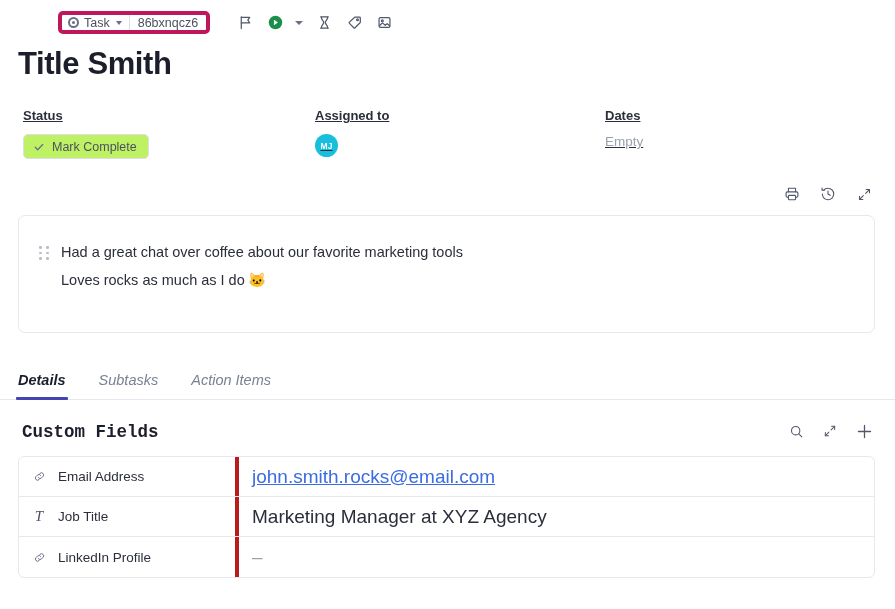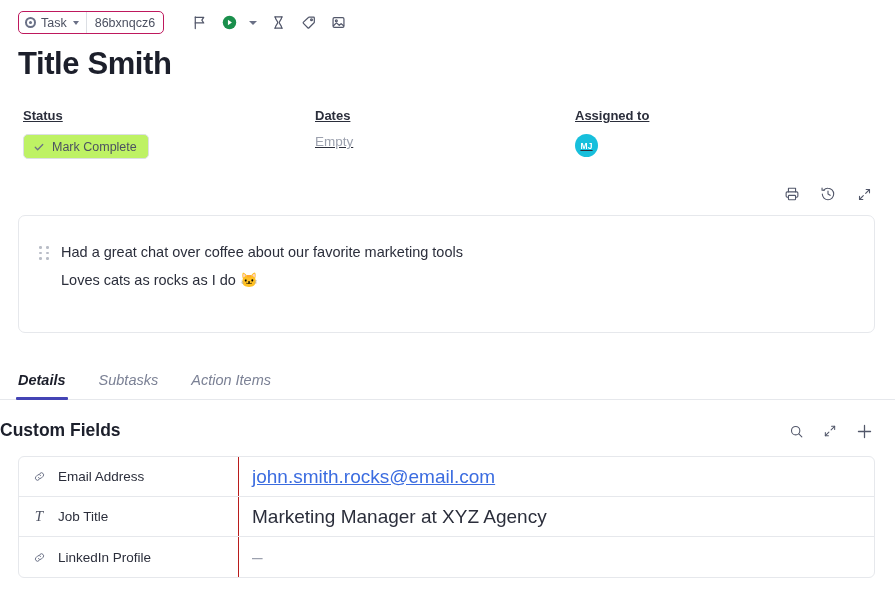--- a/index.html
+++ b/index.html
@@ -21,25 +21,26 @@
   
   .toolbar {
     display: flex;
     align-items: center;
     padding: 11px 0 0 18px;
     height: 34px;
   }
   .pill-group {
     display: flex;
     align-items: center;
-    border: 1px solid #be185d;
+    border: 4px solid #be185d;
     border-radius: 5px;
     height: 23px;
     overflow: hidden;
     background: #fff;
+    margin-left: 40px;
   }
   .pill-task {
     display: flex;
     align-items: center;
     gap: 5px;
     padding: 0 7px 0 6px;
     height: 100%;
     font-size: 12.5px;
     color: #4c5161;
     cursor: pointer;
@@ -259,22 +260,23 @@
     left: -2px; right: -2px;
     bottom: -1px;
     height: 3px;
     background: #4444b5;
     border-radius: 1px;
   }
 
   
   .cf-header {
     display: flex;
-    align-items: flex-start;
-    margin: 20px 20px 0 0;
+    align-items: flex-end;
+    margin: 20px 20px 0 22px;
+    font-family: Liberation Mono, monospace;
   }
   .cf-title {
     font-size: 17.5px;
     font-weight: bold;
     color: #1c1f2b;
     flex: 1;
   }
   .cf-actions {
     display: flex;
     align-items: center;
@@ -298,21 +300,21 @@
     height: 40px;
     border-bottom: 1px solid #e6e8ec;
   }
   .cf-row:last-child { border-bottom: none; }
   .cf-name {
     width: 220px;
     display: flex;
     align-items: center;
     gap: 12px;
     padding-left: 13px;
-    border-right: 1px solid #b91c1c;
+    border-right: 4px solid #b91c1c;
     font-size: 13.5px;
     color: #2b2e3b;
     cursor: pointer;
   }
   .cf-type-icon {
     width: 14px; height: 14px;
     display: flex; align-items: center; justify-content: center;
     color: #6a7086;
     flex: none;
   }
@@ -404,28 +406,28 @@
   <div class="meta-col c1">
     <div class="meta-label">Status</div>
     <button class="mark-complete">
       <svg width="12" height="12" viewBox="0 0 16 16" fill="none" stroke="#6a7086" stroke-width="1.7" stroke-linecap="round" stroke-linejoin="round">
         <path d="M3 8.4l3.2 3.2L13 4.6"></path>
       </svg>
       <span>Mark Complete</span>
     </button>
   </div>
 
+  <div class="meta-col c2">
+    <div class="meta-label">Assigned to</div>
+    <div class="avatar">MJ</div>
+  </div>
+
   <div class="meta-col c3">
     <div class="meta-label">Dates</div>
     <div class="empty-val">Empty</div>
-  </div>
-
-  <div class="meta-col c2">
-    <div class="meta-label">Assigned to</div>
-    <div class="avatar">MJ</div>
   </div>
 
 </div>
 
 <div class="action-row">
 
   <div class="act-icon">
     <svg width="16" height="16" viewBox="0 0 18 18" fill="none" stroke="#52576a" stroke-width="1.25" stroke-linecap="round" stroke-linejoin="round">
       <path d="M5 6.6V2.6h8v4"></path>
       <rect x="2.4" y="6.6" width="13.2" height="6" rx="1.3"></rect>
@@ -457,21 +459,21 @@
     <span class="drag-handle">
       <i></i>
         <i></i>
         <i></i>
         <i></i>
         <i></i>
         <i></i>
     </span>
     <span>Had a great chat over coffee about our favorite marketing tools</span>
   </div>
-  <div class="desc-line2">Loves cats as rocks as I do 🐱</div>
+  <div class="desc-line2">Loves rocks as much as I do 🐱</div>
 </div>
 
 <div class="tabs">
   <div class="tab active">Details</div>
   <div class="tab">Subtasks</div>
   <div class="tab">Action Items</div>
 </div>
 
 <div class="cf-header">
   <div class="cf-title">Custom Fields</div>

